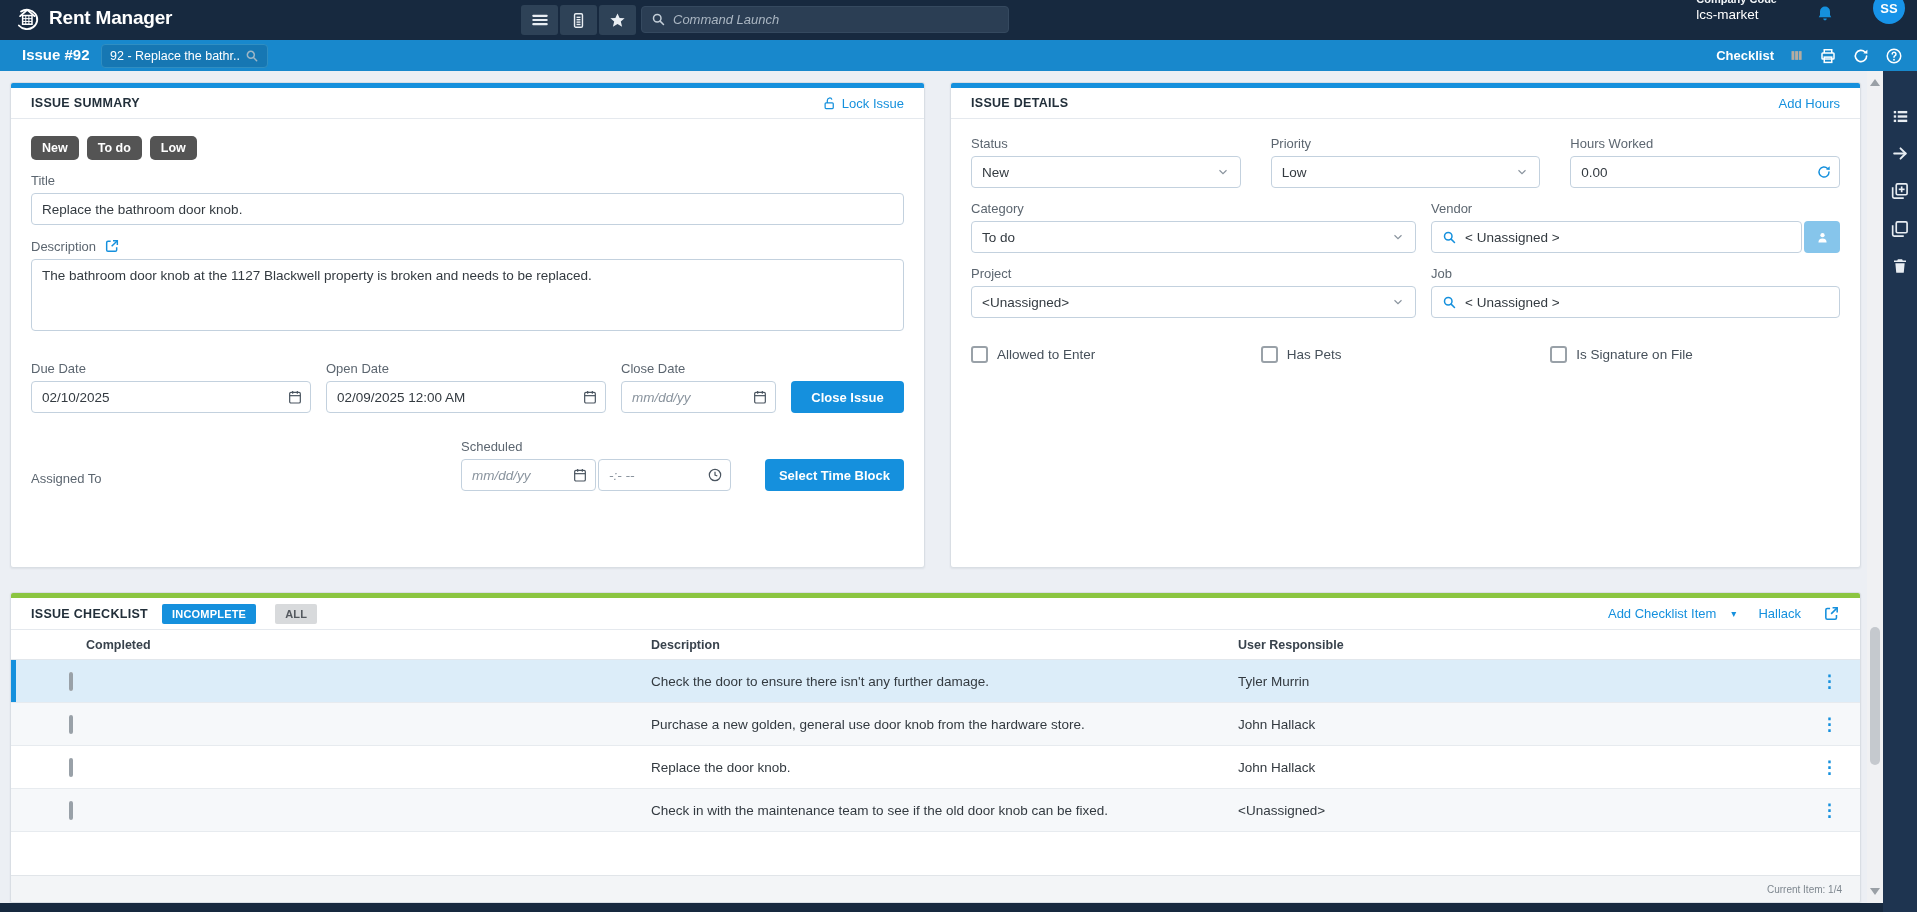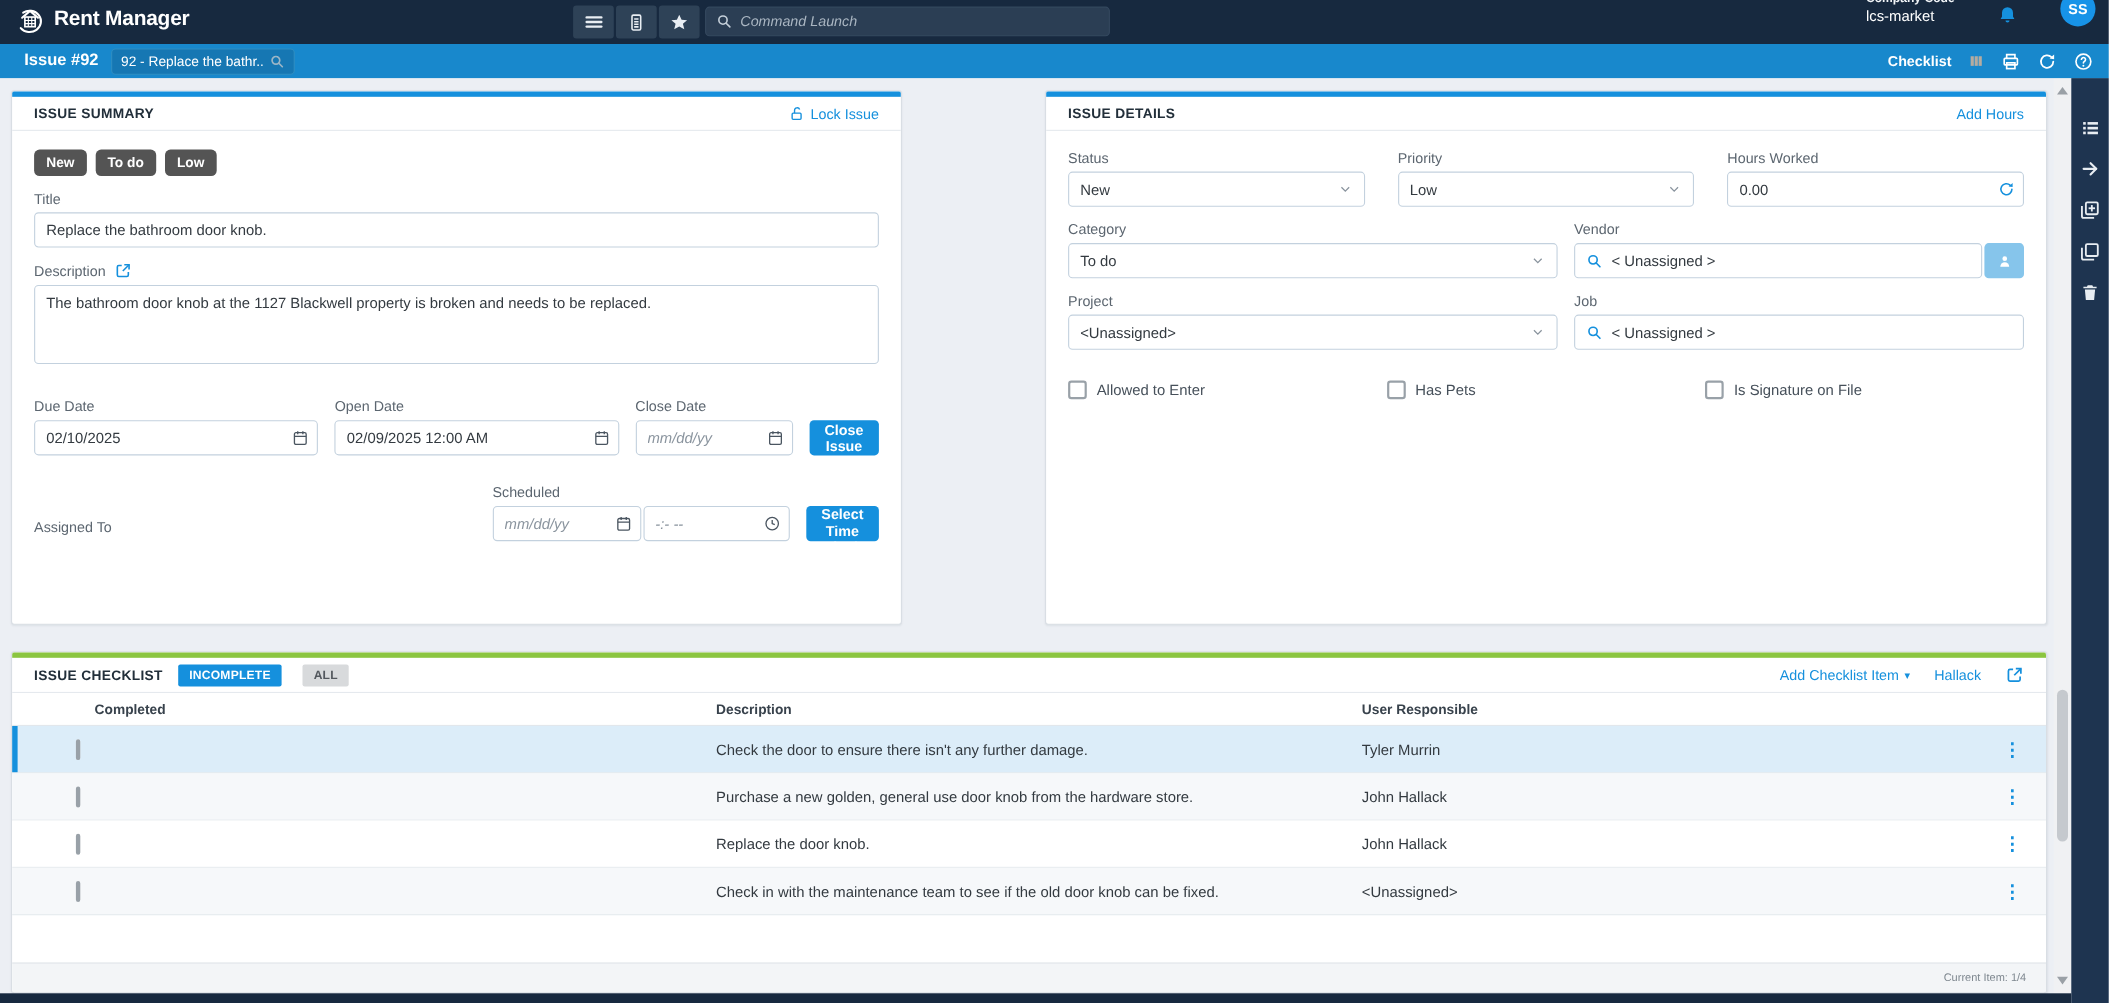--- a/index.html
+++ b/index.html
@@ -45,21 +45,21 @@
   .f-input { height:32px; border:1px solid #c3d1de; border-radius:4px; font-size:13.5px; color:#333a40; padding:0 10px; width:100%; font-family:"Liberation Sans",sans-serif; outline:none; background:#fff; }
   .f-input::placeholder, .ph { color:#8a949e; font-style:italic; }
   .icon-field { position:relative; }
   .icon-field .f-input { padding-right:32px; }
   .field-icon { position:absolute; right:8px; top:50%; transform:translateY(-50%); color:#4a5560; pointer-events:auto; cursor:pointer; }
   .selectbox { height:32px; border:1px solid #c3d1de; border-radius:4px; background:#fff; display:flex; align-items:center; padding:0 10px; font-size:13.5px; color:#333a40; cursor:pointer; }
   .selectbox .chev { margin-left:auto; color:#8a949e; }
   .btn { height:32px; background:#1590dd; color:#fff; border:none; border-radius:4px; font-size:13px; font-weight:700; padding:0 14px; cursor:pointer; font-family:"Liberation Sans",sans-serif; }
 
   
-  .p-summary { left:10px; top:11px; width:810px; height:486px; }
+  .p-summary { left:10px; top:11px; width:915px; height:486px; }
   .p-body { padding:0 20px; }
   .badges { display:flex; gap:8px; margin-top:17px; }
   .badge { background:#545454; color:#fff; font-size:12.5px; font-weight:700; padding:5px 11px; border-radius:5px; }
   .desc-label-row { display:flex; align-items:center; gap:8px; margin:13px 0 5px; }
   .desc-label-row .f-label { margin:0; }
   textarea.f-input { height:72px; padding:8px 10px; resize:none; }
   .dates-row { display:flex; gap:15px; margin-top:14px; }
   .assigned-row { display:flex; gap:15px; margin-top:14px; align-items:flex-end; }
   .fcol { display:flex; flex-direction:column; }
   .fcol .f-label { margin-top:12px; }
@@ -79,21 +79,21 @@
   .box { width:17px; height:17px; border:2px solid #99a1a8; border-radius:3px; background:#fff; }
 
   
   .p-checklist { left:10px; top:521px; width:1851px; height:311px; }
   .cl-head { height:32px; display:flex; align-items:center; padding:0 20px; gap:14px; border-bottom:1px solid #e5e9ee; }
   .tabs { display:flex; gap:19px; }
   .tab { font-size:11px; font-weight:700; letter-spacing:.2px; padding:4px 10px; border-radius:2px; cursor:pointer; }
   .tab.active { background:#1590dd; color:#fff; }
   .tab.idle { background:#d8dadc; color:#53585e; }
   .cl-links { margin-left:auto; display:flex; align-items:center; gap:22px; }
-  .cl-link { color:#1590dd; font-size:13px; display:flex; align-items:center; gap:5px; cursor:pointer; }
+  .cl-link { color:#1590dd; font-size:13px; display:flex; align-items:center; gap:15px; cursor:pointer; }
   .caret { font-size:10px; }
   .cl-grid { display:grid; grid-template-columns:630px 587px 1fr 61px; align-items:center; }
   .cl-thead { height:30px; border-bottom:1px solid #e2e7ec; font-size:12.5px; font-weight:700; color:#38424c; }
   .cl-thead .c1 { padding-left:75px; }
   .crow { height:43px; border-bottom:1px solid #e7ebef; font-size:13.5px; color:#333a40; position:relative; background:#fff; }
   .crow:nth-child(even) { background:#f6f8fa; }
   .crow.selected { background:#dcedf9; }
   .crow.selected::before { content:""; position:absolute; left:0; top:0; bottom:0; width:5px; background:#1590dd; }
   .crow .c1 { padding-left:58px; }
   .crow .c2, .cl-thead .c2, .crow .c3, .cl-thead .c3 { padding-left:10px; }

